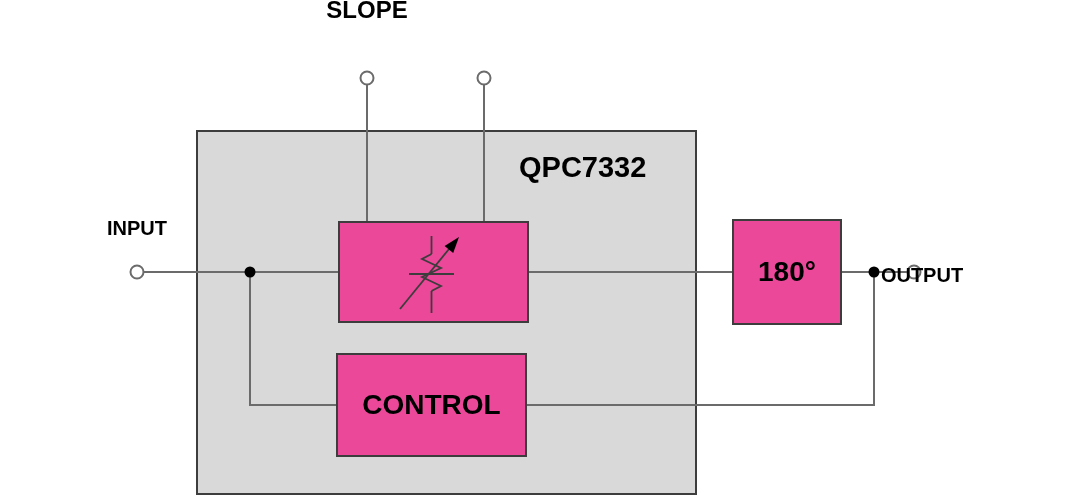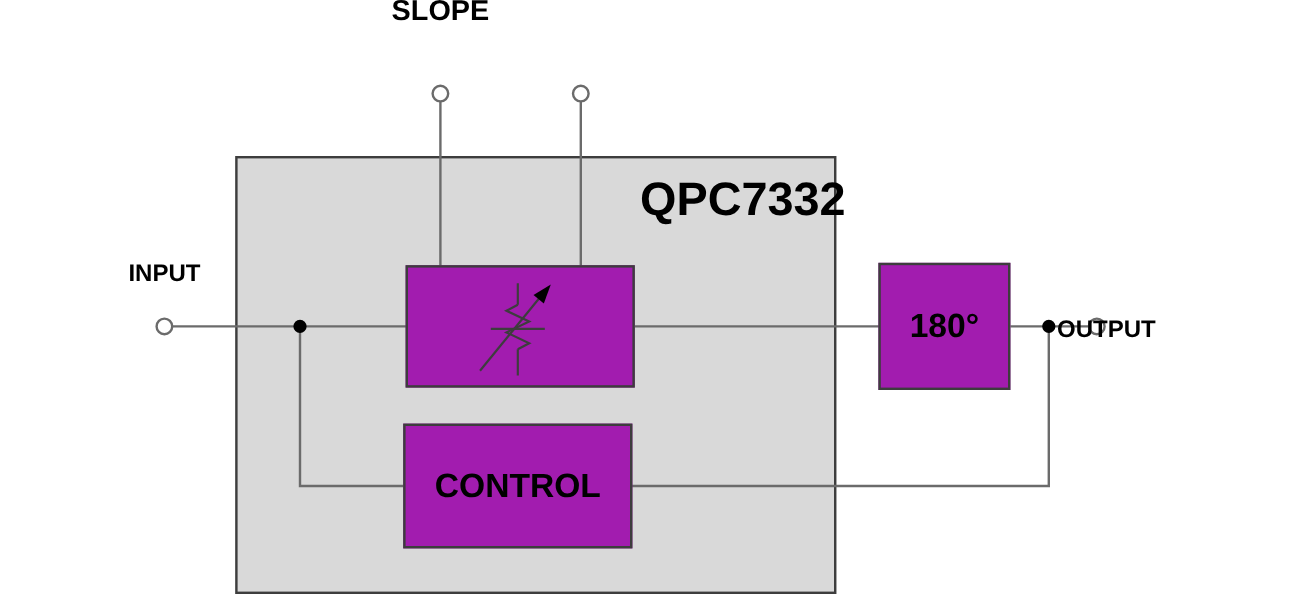--- a/index.html
+++ b/index.html
@@ -26,28 +26,28 @@
     width: 501px; height: 365px;
     background: #d9d9d9;
     border: 2px solid #3d3d3d;
     box-sizing: border-box;
     z-index: 1;
   }
   .chip-name {
     position: absolute;
     left: 519px; top: 147px;
     width: 200px;
-    text-align: center;
-    font-size: 39px;
+    text-align: left;
+    font-size: 29px;
     line-height: 40px;
     z-index: 20;
   }
   .block {
     position: absolute;
-    background: #a21caf;
+    background: #ec4899;
     border: 2px solid #3d3d3d;
     box-sizing: border-box;
     z-index: 10;
     display: flex;
     align-items: center;
     justify-content: center;
   }
   .block-attenuator { left: 338px; top: 221px; width: 191px; height: 102px; }
   .block-filter     { left: 336px; top: 353px; width: 191px; height: 104px; }
   .block-phase      { left: 732px; top: 219px; width: 110px; height: 106px; }

